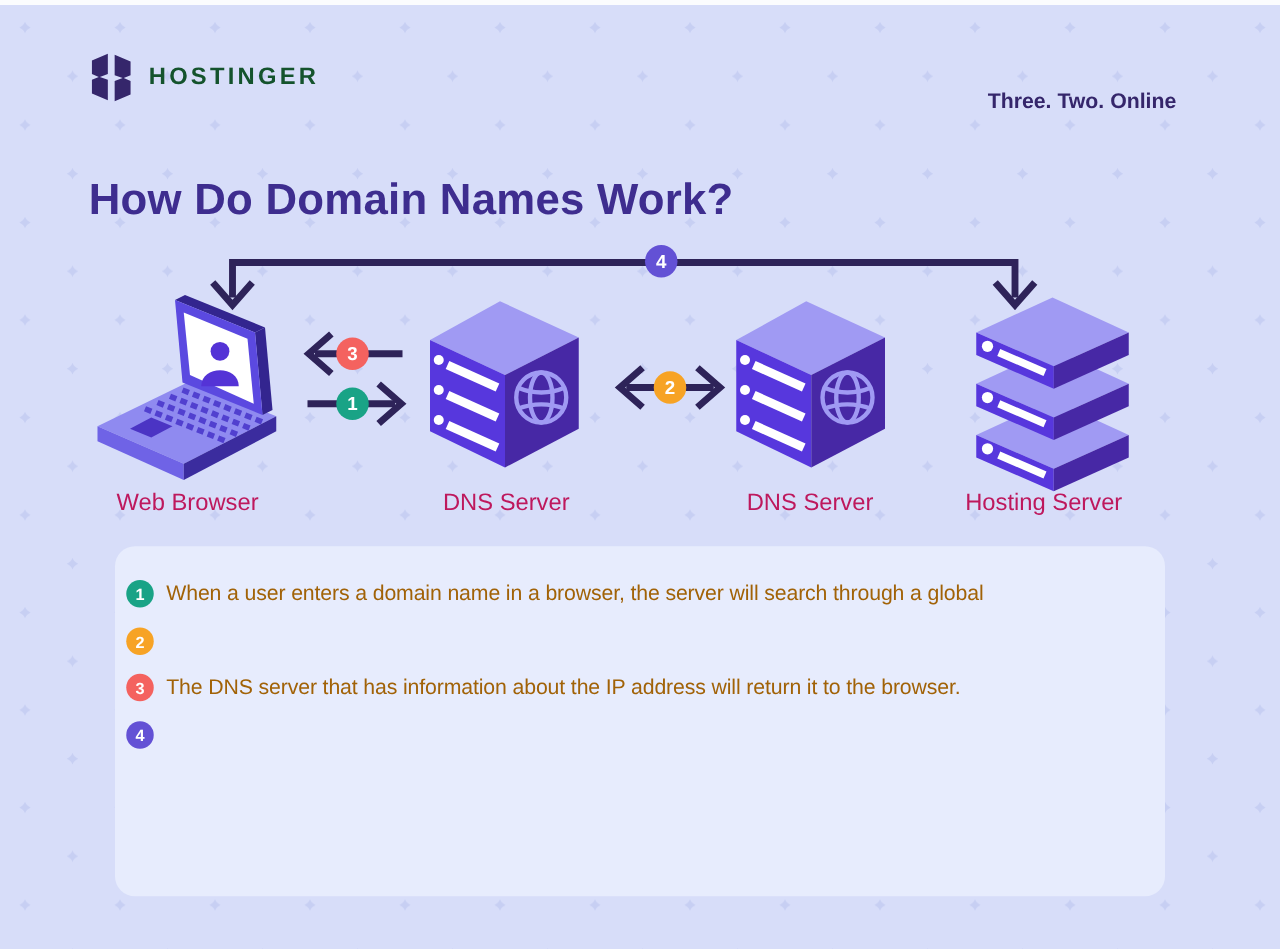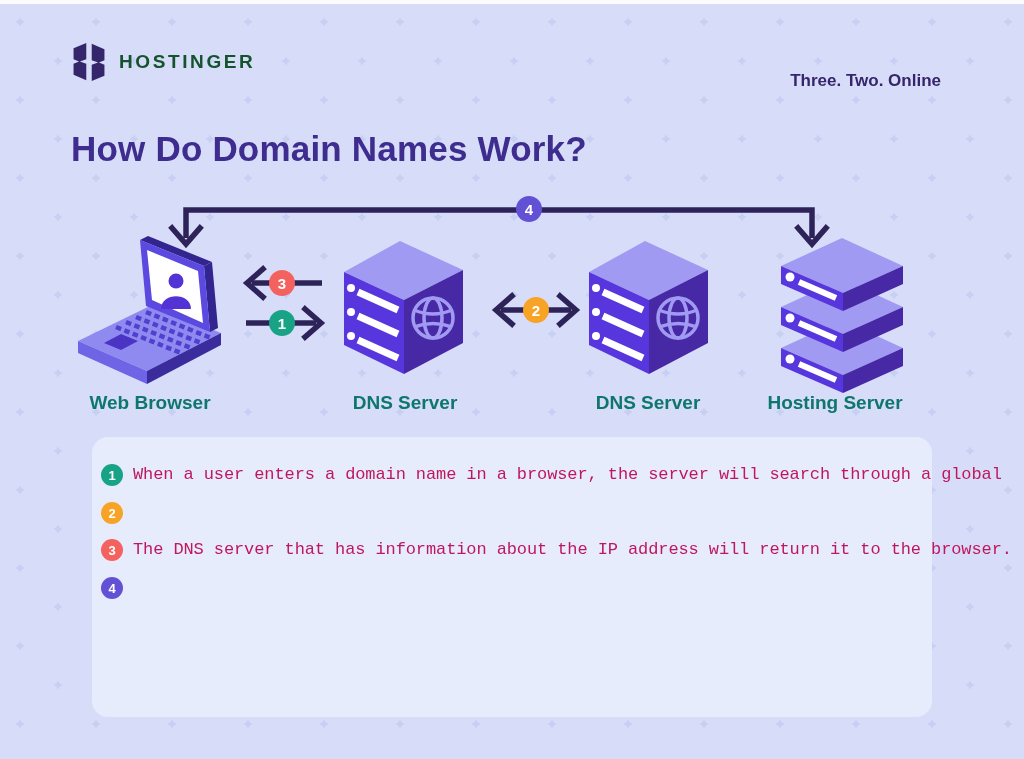--- a/index.html
+++ b/index.html
@@ -13,45 +13,45 @@
   .bg-layer{position:absolute;left:0;top:0;z-index:0;}
   .diagram-layer{position:absolute;left:0;top:0;z-index:1;pointer-events:none;}
   .ui{position:absolute;z-index:2;}
 
   
   .brand-row{left:70px;top:42px;display:flex;align-items:center;gap:11px;}
   .brand-text{font-size:19px;font-weight:bold;letter-spacing:2.6px;color:#14532d;}
   .tagline{right:83px;top:71px;font-size:17px;font-weight:bold;color:#35266b;}
 
   
-  .page-title{left:71px;top:129px;font-size:35px;font-weight:bold;color:#3e2d8f;letter-spacing:.2px;}
-
-  
-  .node-label{position:absolute;top:392px;font-size:19px;font-weight:bold;color:#0f766e;text-align:center;z-index:2;}
+  .page-title{left:71px;top:140px;font-size:35px;font-weight:bold;color:#3e2d8f;letter-spacing:.2px;}
+
+  
+  .node-label{position:absolute;top:392px;font-size:19px;font-weight:normal;color:#be185d;text-align:center;z-index:2;}
   .lbl-browser{left:60px;width:180px;}
   .lbl-dns1{left:315px;width:180px;}
   .lbl-dns2{left:558px;width:180px;}
   .lbl-hosting{left:745px;width:180px;}
 
   
   .badge{position:absolute;border-radius:50%;color:#fff;font-weight:bold;
          display:flex;align-items:center;justify-content:center;z-index:2;}
   .badge-d{width:26px;height:26px;font-size:15px;}
   .bd4{left:516px;top:196px;}
   .bd3{left:269px;top:270px;}
   .bd1{left:269px;top:310px;}
   .bd2{left:523px;top:297px;}
 
   
   .panel{left:92px;top:437px;width:840px;height:280px;background:#e7ecfd;border-radius:16px;
          box-sizing:border-box;padding:25px 18px 0 9px;}
   .step{display:flex;gap:10px;margin-bottom:13px;}
   .badge-s{width:22px;height:22px;font-size:13px;flex:none;margin-top:2px;position:relative;border-radius:50%;
            color:#fff;font-weight:bold;display:flex;align-items:center;justify-content:center;}
-  .step-text{font-size:17px;line-height:25px;color:#be185d;letter-spacing:-0.1px;font-family:Liberation Mono, monospace;}
+  .step-text{font-size:17px;line-height:25px;color:#a16207;letter-spacing:-0.1px;}
   .step-text div{white-space:nowrap;}
 </style>
 </head>
 <body>
 
 <svg class="bg-layer" width="1024" height="759">
   <defs>
     <pattern id="pt" width="76" height="78" patternUnits="userSpaceOnUse">
       <path d="M0,-4.6 Q1.2,-1.2 4.6,0 Q1.2,1.2 0,4.6 Q-1.2,1.2 -4.6,0 Q-1.2,-1.2 0,-4.6 Z" transform="translate(20,22)" fill="#c7cff3"></path>
       <path d="M0,-4.6 Q1.2,-1.2 4.6,0 Q1.2,1.2 0,4.6 Q-1.2,1.2 -4.6,0 Q-1.2,-1.2 0,-4.6 Z" transform="translate(58,61)" fill="#c7cff3"></path>

